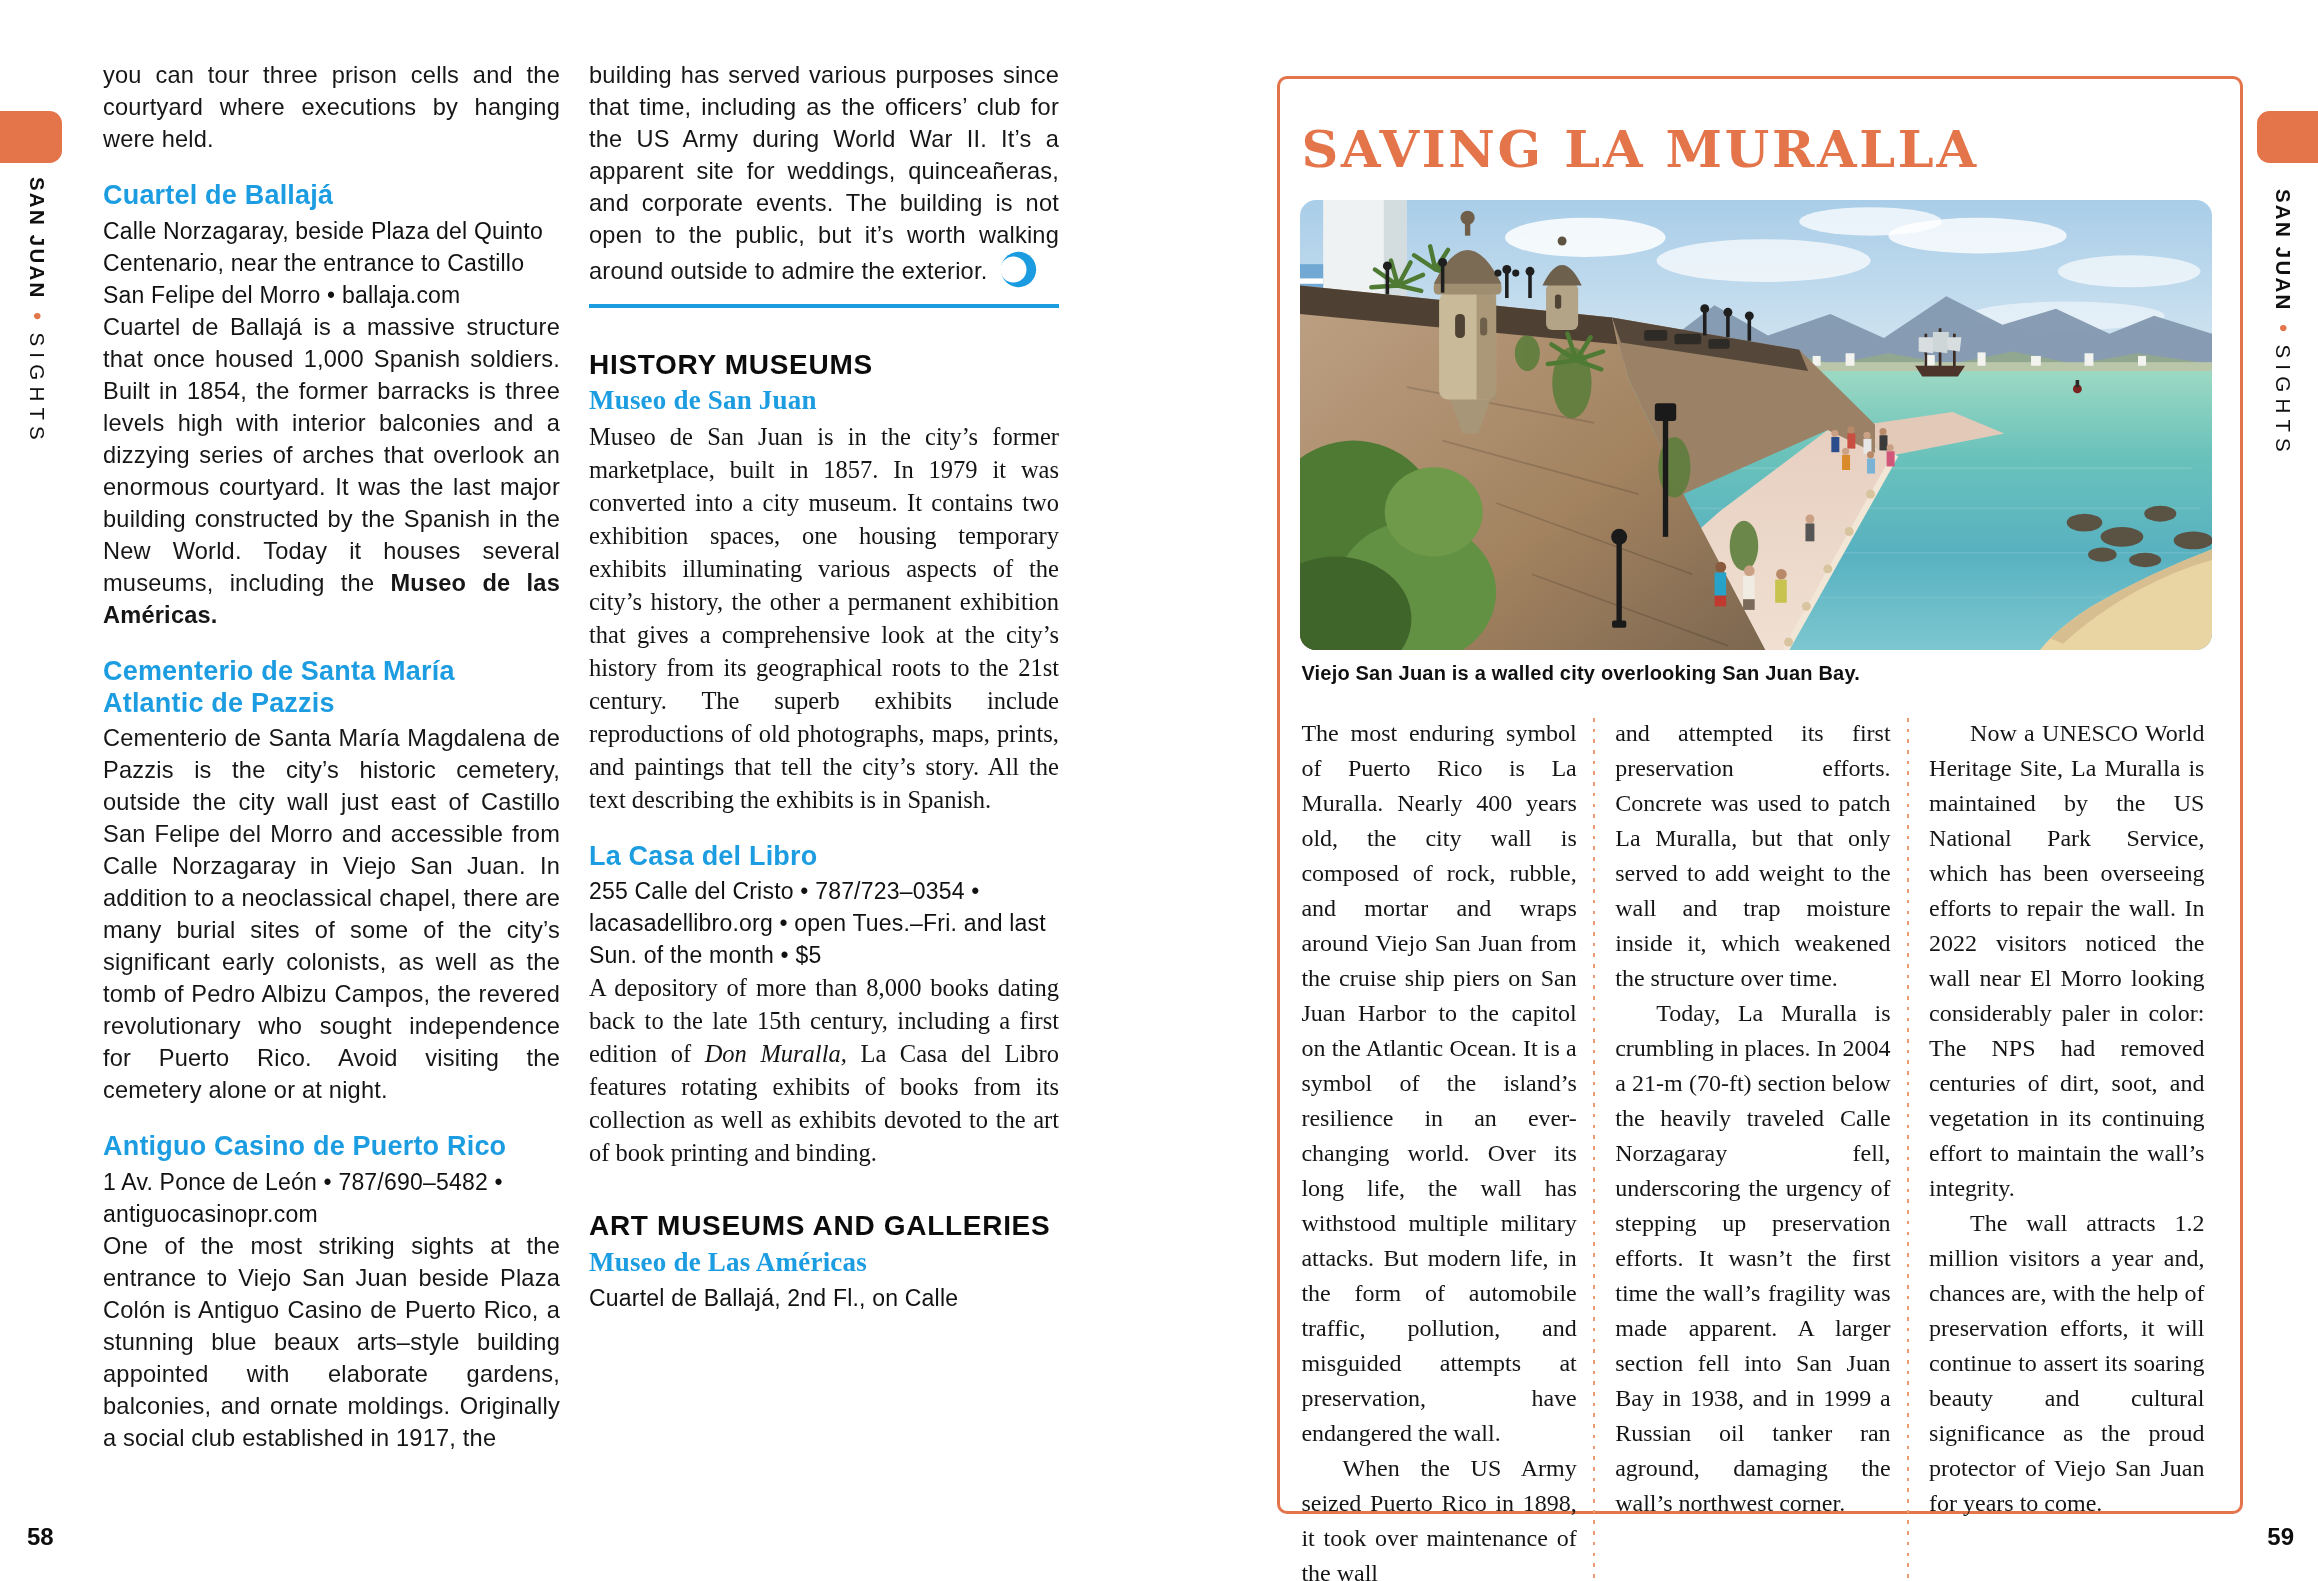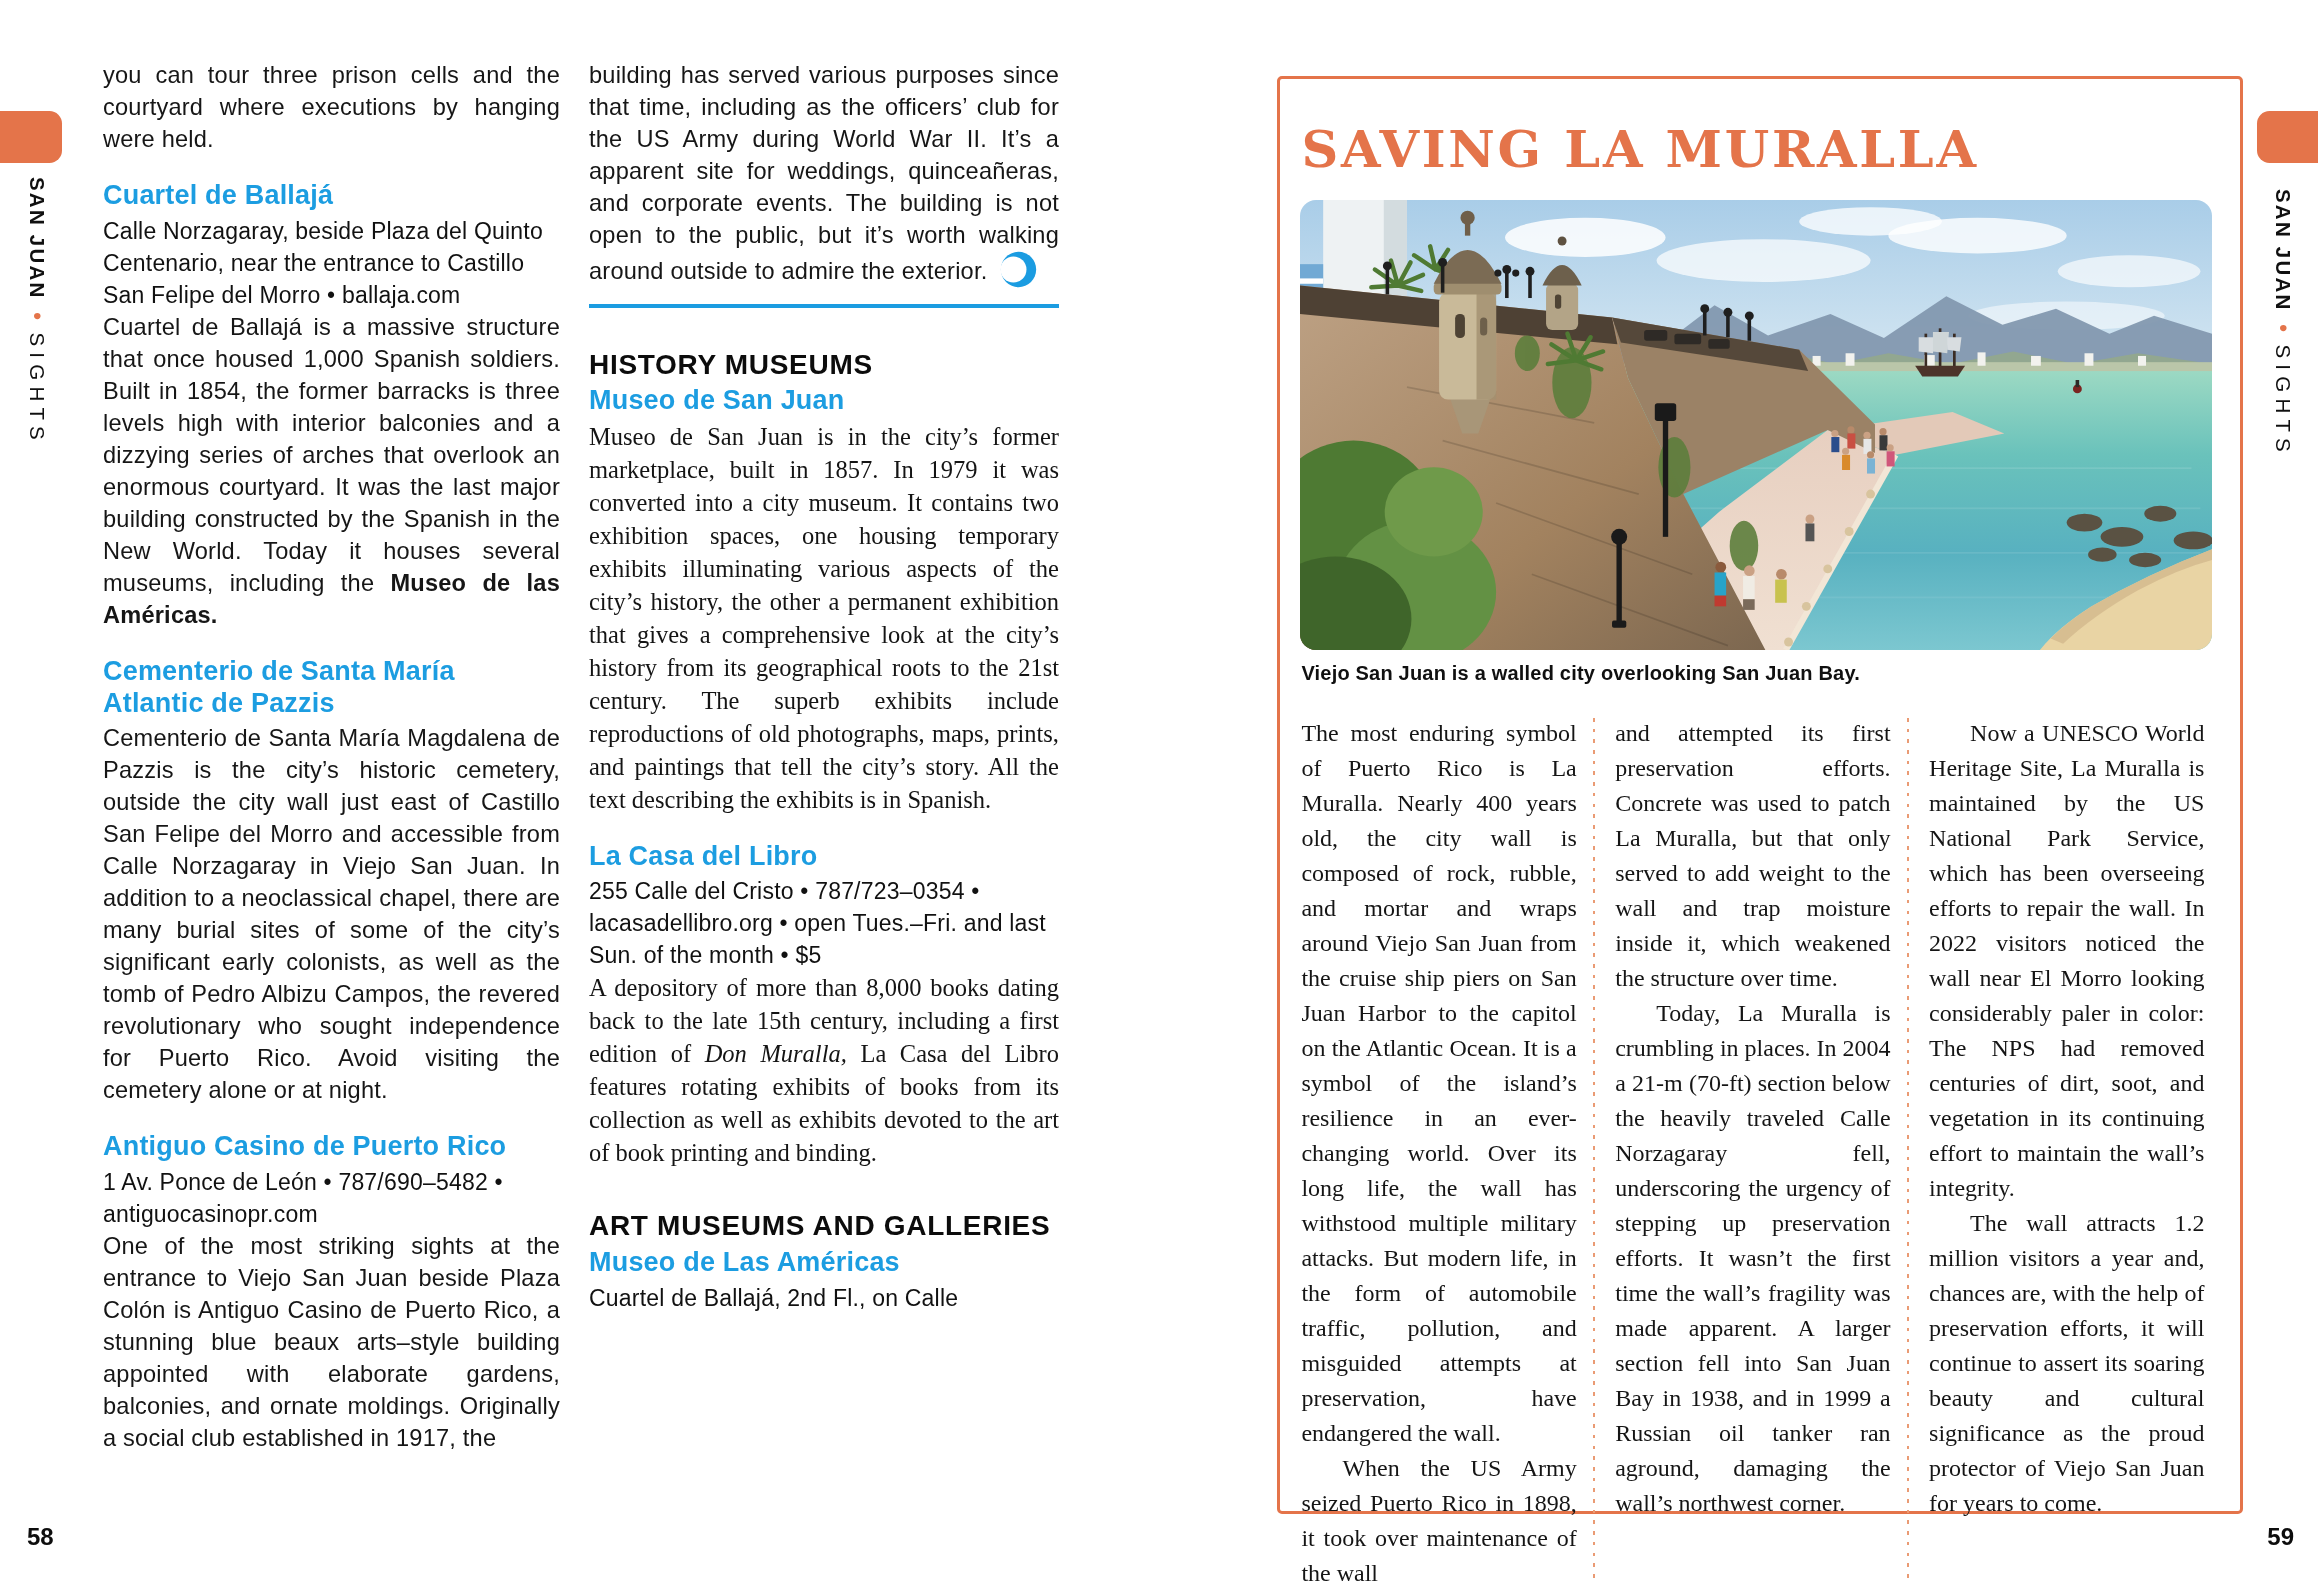--- a/index.html
+++ b/index.html
@@ -30,27 +30,27 @@
   p{margin:0;}
   .body{font-size:23.6px;line-height:32px;text-align:justify;color:#161616;
         letter-spacing:0.2px;hyphens:auto;}
   .serifbody{font-family:"Liberation Serif",serif;font-size:24.5px;line-height:33px;
         text-align:justify;letter-spacing:0;hyphens:auto;}
   .sight-name{color:#1C9DE1;font-size:27px;line-height:32px;font-weight:bold;
         margin:24px 0 3.6px;letter-spacing:0.2px;}
   .info{font-size:23px;line-height:32px;color:#111;text-align:left;letter-spacing:0.2px;}
   .section-head{font-size:28px;font-weight:bold;letter-spacing:0.7px;color:#0c0c0c;
         margin:41px 0 0;}
-  .section-head + .sight-name{margin-top:3.6px;}
+  .section-head + .sight-name{margin-top:3.6px;font-family:Liberation Serif, serif;}
   .blue-rule{height:3.6px;background:#1B9CE1;margin:16px 0 0;}
   .moon-icon{display:inline-block;width:37px;height:37px;vertical-align:-9px;margin-left:12.5px;}
 
   
   .feature-box{position:absolute;left:1277px;top:76px;width:966px;height:1438px;
-        box-sizing:border-box;border:3.6px solid #E4744A;border-radius:5px;
+        box-sizing:border-box;border:3.6px solid #E4744A;border-radius:10px;
         padding:27px 19.6px 0;background:#fff;}
   .feature-title{font-family:"DejaVu Serif",serif;font-weight:bold;font-size:51px;
         color:#E4744A;letter-spacing:2.7px;margin:12.5px 0 21.4px 1.8px;}
   .feature-photo{display:block;width:912px;height:450px;border-radius:16px;}
   .photo-caption{font-weight:bold;font-size:20px;color:#101010;margin:12.5px 0 0 1.8px;
         letter-spacing:0.2px;}
   .feature-cols{display:flex;margin-top:27px;align-items:stretch;}
   .fcol{flex:1 1 0;box-sizing:border-box;padding:3.6px 16px 0 1.8px;
         font-family:"Liberation Serif",serif;font-size:24px;line-height:35px;
         text-align:justify;color:#151515;hyphens:auto;}

